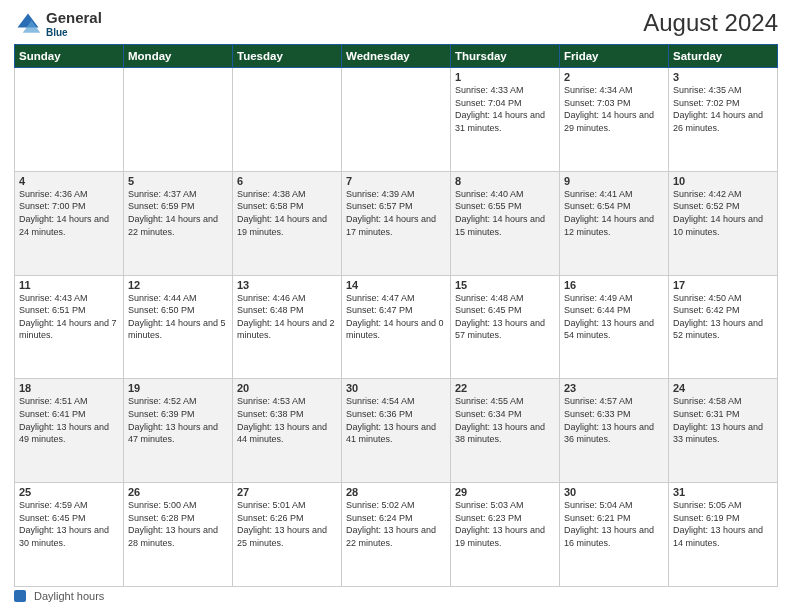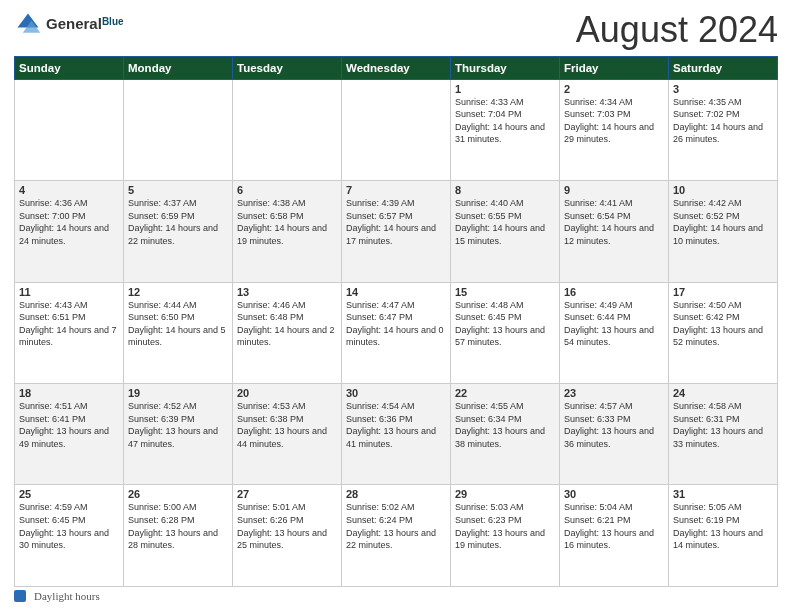--- a/index.html
+++ b/index.html
@@ -23,41 +23,42 @@
       align-items: flex-start;
       margin-bottom: 6px;
     }
     .logo {
       display: flex;
       align-items: center;
       gap: 4px;
     }
     .logo-text {
       display: flex;
+      flex-direction: column;
       line-height: 1.1;
     }
     .logo-general {
       font-size: 15px;
       font-weight: bold;
       color: #333;
     }
     .logo-blue {
       font-size: 10px;
       font-weight: bold;
       color: #0c4a6e;
     }
     .logo-icon {
       width: 28px;
       height: 28px;
     }
     .title-block {
       text-align: right;
     }
     .month-title {
-      font-size: 36px;
+      font-size: 24px;
       font-weight: 300;
       color: #333;
       line-height: 1.1;
     }
     .location {
       font-size: 14px;
       color: #555;
     }
     .calendar {
       flex: 1;
@@ -97,21 +98,20 @@
       line-height: 1.4;
       color: #333;
     }
     .footer {
       display: flex;
       align-items: center;
       gap: 8px;
       margin-top: 3px;
       font-size: 11px;
       color: #555;
-      font-family: Liberation Serif, serif;
     }
     .footer-dot {
       width: 12px;
       height: 12px;
       background: #2a6db5;
       border-radius: 2px;
       display: inline-block;
     }
   </style>
 </head>

